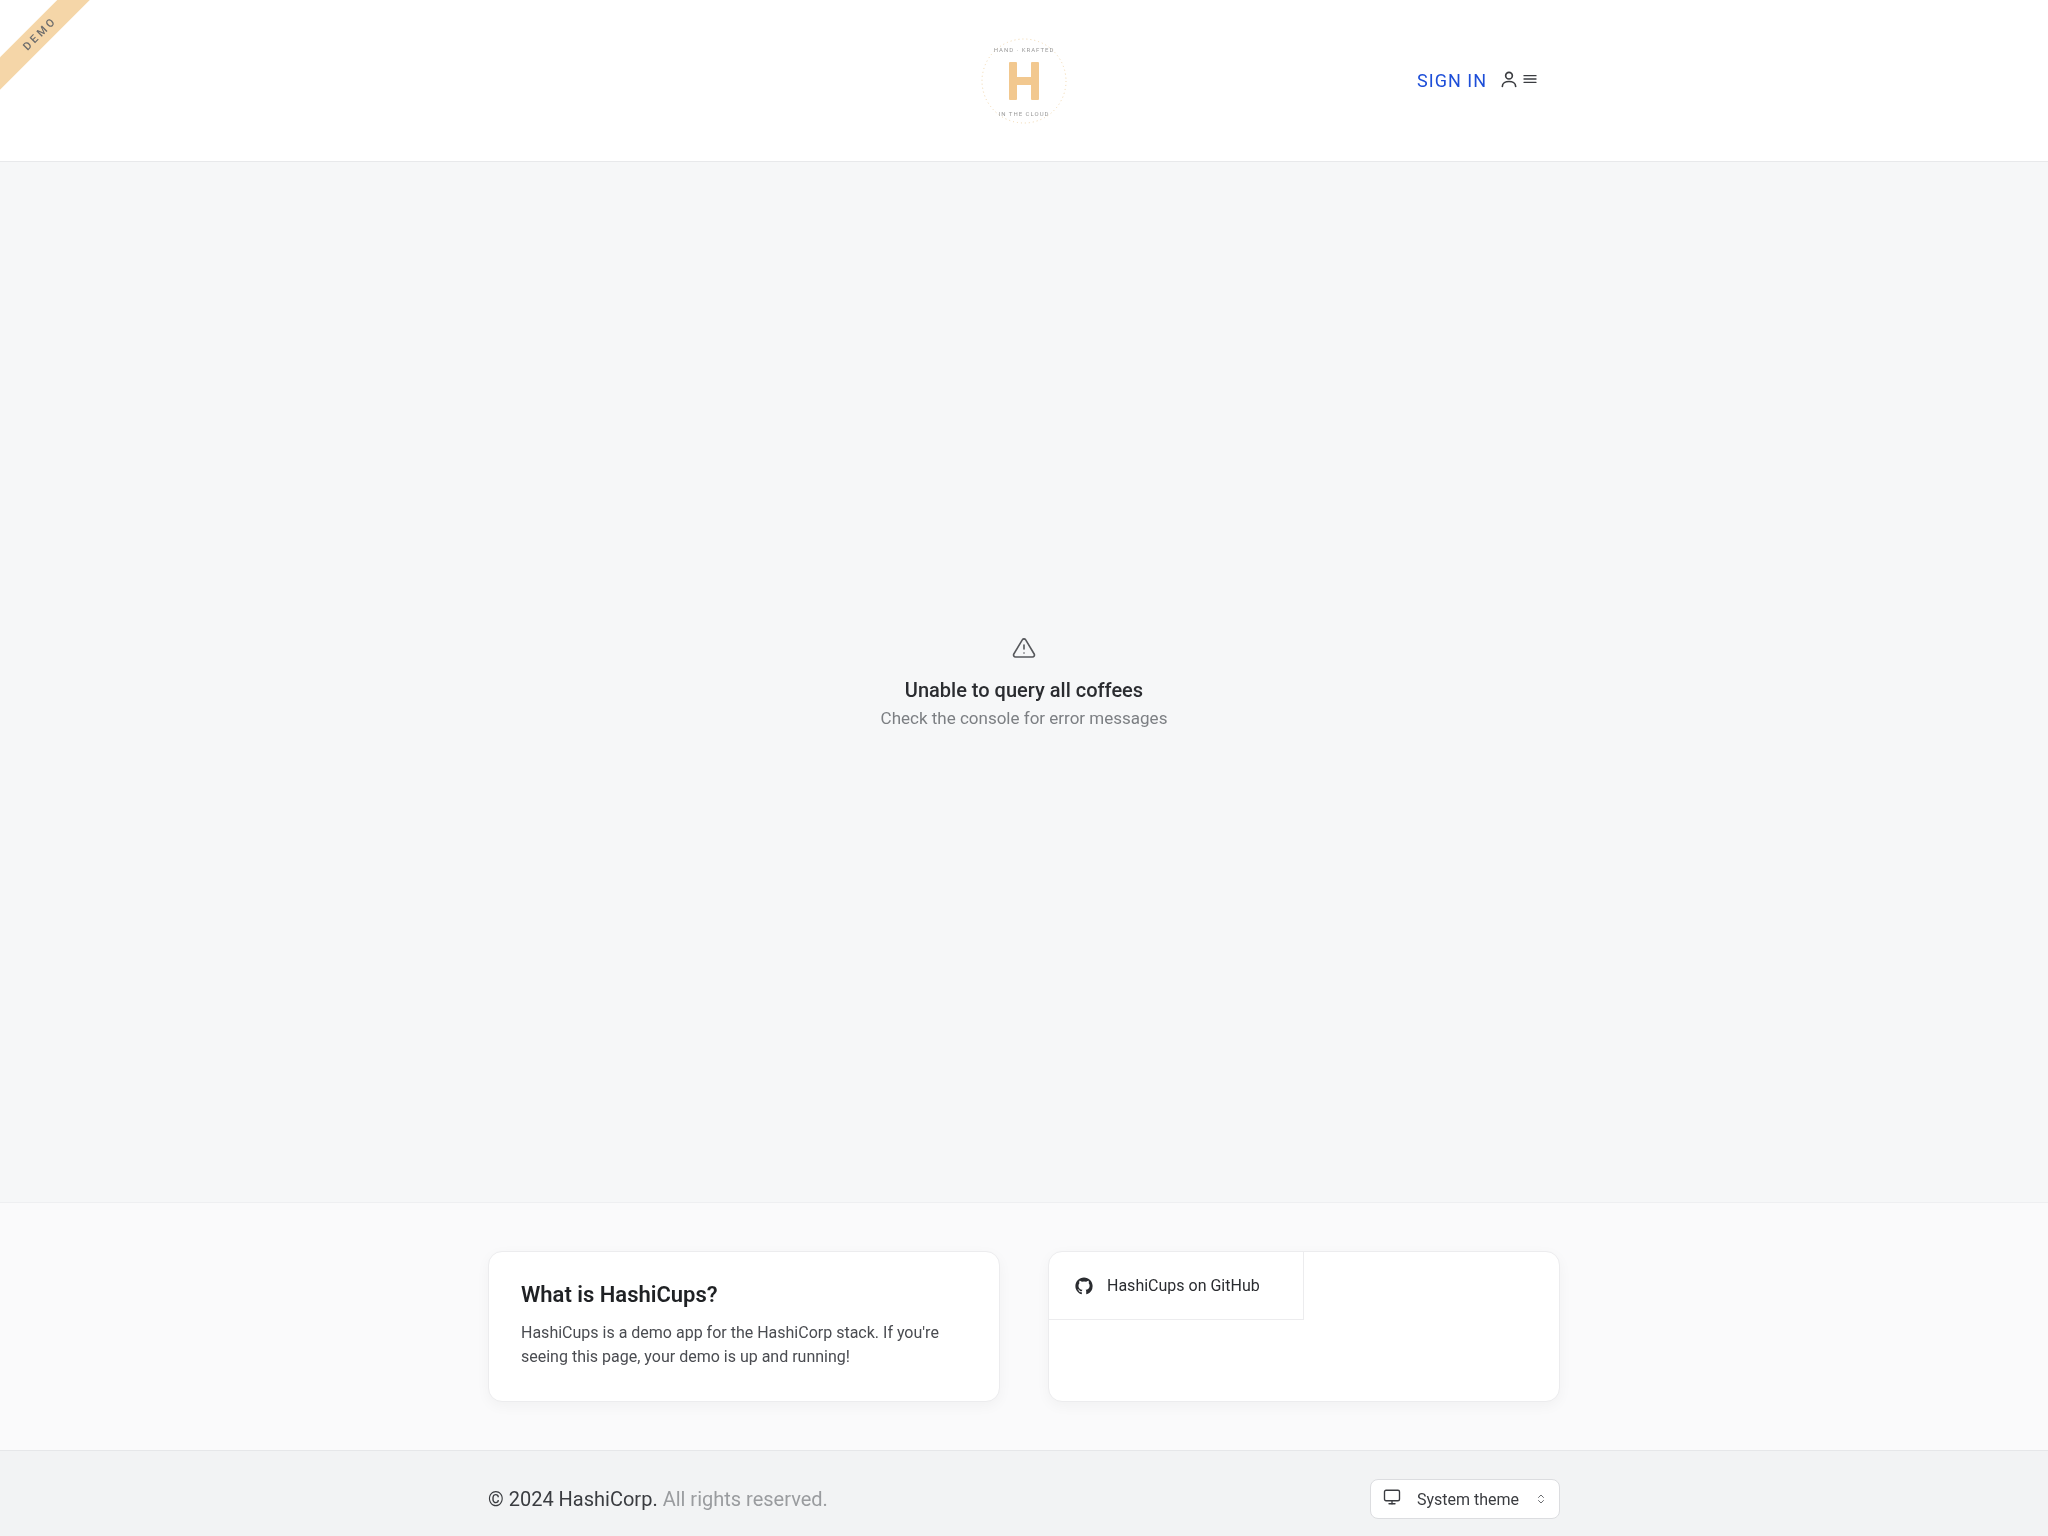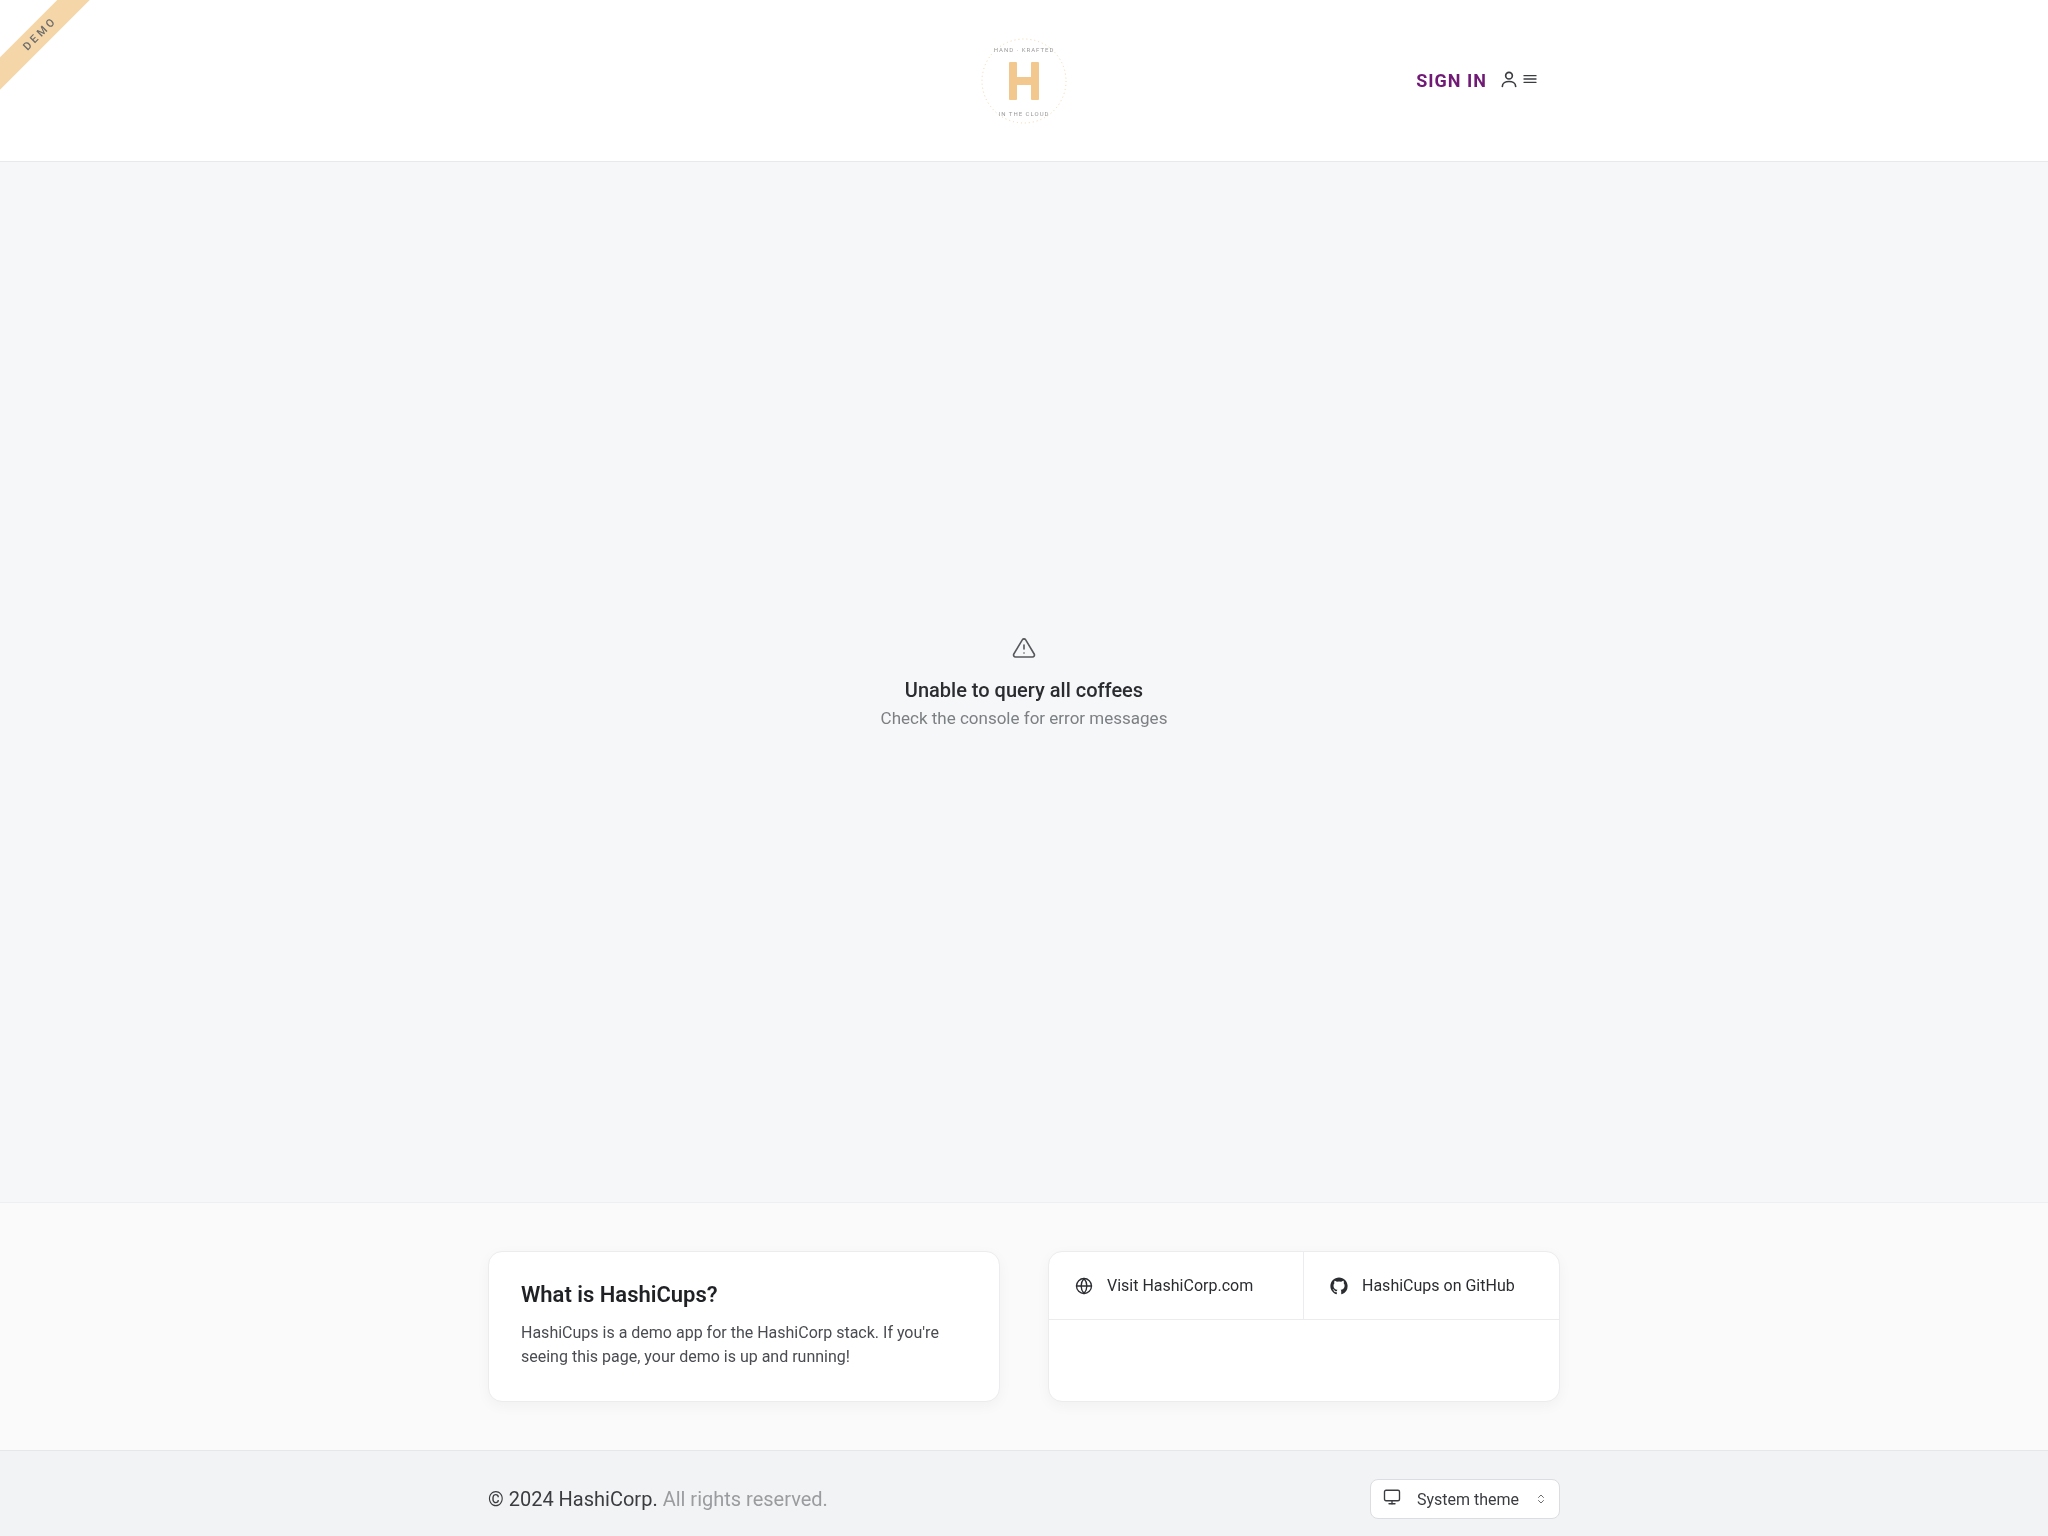--- a/index.html
+++ b/index.html
@@ -72,23 +72,23 @@
       top: 50%;
       transform: translateY(-50%);
       display: flex;
       align-items: center;
       gap: 12px;
     }
     
     .sign-in {
       font-size: 18px;
       letter-spacing: 1px;
-      color: #701a75;
+      color: #1d4ed8;
       text-decoration: none;
-      font-weight: 700;
+      font-weight: 400;
     }
     
     .user-menu {
       display: inline-flex;
       align-items: center;
       color: #3a3c40;
       cursor: pointer;
       gap: 3px;
     }
     
@@ -294,30 +294,20 @@
 </main>
 
 <section class="info-section">
   <div class="card card-info">
     <h3>What is HashiCups?</h3>
     <p>HashiCups is a demo app for the HashiCorp stack. If you're seeing this page, your demo is up and running!</p>
   </div>
 
   <div class="card">
     <div class="links-grid">
-      <a class="link-cell">
-        <span class="link-icon">
-          <svg width="18" height="18" viewBox="0 0 24 24" fill="none" stroke="currentColor" stroke-width="1.8" stroke-linecap="round" stroke-linejoin="round">
-            <circle cx="12" cy="12" r="10"></circle>
-            <line x1="2" y1="12" x2="22" y2="12"></line>
-            <path d="M12 2a15 15 0 0 1 0 20 15 15 0 0 1 0-20z"></path>
-          </svg>
-        </span>
-        <span>Visit HashiCorp.com</span>
-      </a>
       <a class="link-cell">
         <span class="link-icon">
           <svg width="18" height="18" viewBox="0 0 24 24" fill="currentColor">
             <path d="M12 .5C5.65.5.5 5.65.5 12c0 5.08 3.29 9.39 7.86 10.91.58.11.79-.25.79-.56v-2c-3.2.7-3.87-1.54-3.87-1.54-.52-1.33-1.28-1.68-1.28-1.68-1.05-.72.08-.7.08-.7 1.16.08 1.77 1.19 1.77 1.19 1.03 1.77 2.7 1.26 3.36.96.1-.75.4-1.26.73-1.55-2.56-.29-5.25-1.28-5.25-5.7 0-1.26.45-2.29 1.19-3.1-.12-.29-.52-1.47.11-3.06 0 0 .97-.31 3.18 1.18a11 11 0 0 1 5.8 0c2.2-1.49 3.17-1.18 3.17-1.18.63 1.59.23 2.77.11 3.06.74.81 1.19 1.84 1.19 3.1 0 4.43-2.7 5.4-5.27 5.69.41.36.78 1.06.78 2.14v3.17c0 .31.21.68.8.56A11.52 11.52 0 0 0 23.5 12C23.5 5.65 18.35.5 12 .5z"></path>
           </svg>
         </span>
         <span>HashiCups on GitHub</span>
       </a>
       <div class="link-cell" style="visibility:hidden"></div>
     </div>

